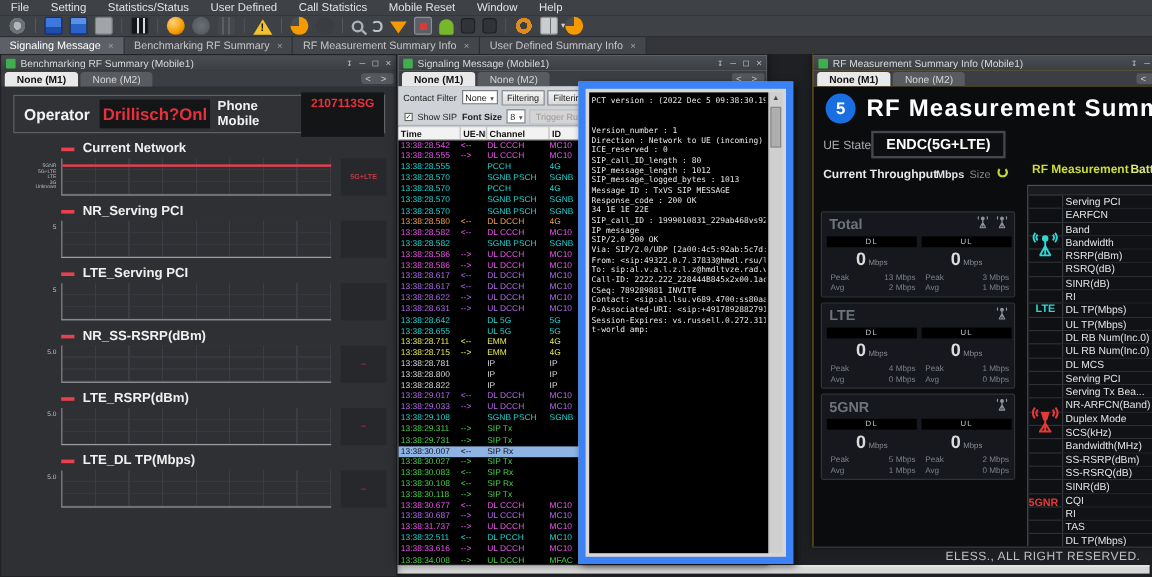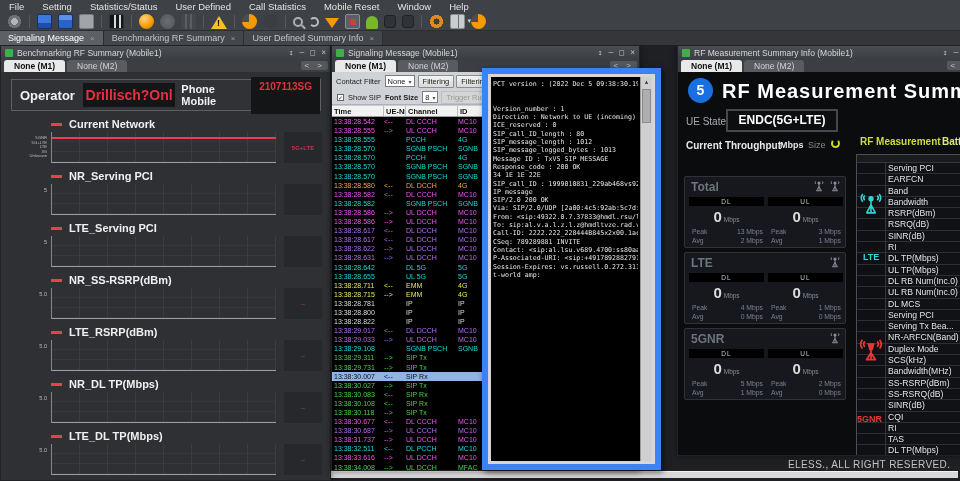--- a/index.html
+++ b/index.html
@@ -193,20 +193,23 @@
   <div class="doctabs">
 
       <span class="doctab" data-active="true">
         <span>Signaling Message</span><span class="x">×</span>
       </span>
 
       <span class="doctab" data-active="false">
         <span>Benchmarking RF Summary</span><span class="x">×</span>
       </span>
 
+      <span class="doctab" data-active="false">
+        <span>RF Measurement Summary Info</span><span class="x">×</span>
+      </span>
 
       <span class="doctab" data-active="false">
         <span>User Defined Summary Info</span><span class="x">×</span>
       </span>
     </div>
 
   <div class="win" id="winA">
     <div class="titlebar">
       <span class="wicon"></span>
       <span>Benchmarking RF Summary (Mobile1)</span>
@@ -289,31 +292,20 @@
             <span class="cs-dash"></span>
             <span class="cs-text">LTE_RSRP(dBm)</span>
           </div>
           <div class="cs-ytick" style="font-size: 5.5px;">5.0</div>
           <div class="cs-plot">
             
           </div>
           <div class="cs-right">--</div>
         </div>
 
-        <div class="chartsec">
-          <div class="cs-title">
-            <span class="cs-dash"></span>
-            <span class="cs-text">NR_DL TP(Mbps)</span>
-          </div>
-          <div class="cs-ytick" style="font-size: 5.5px;">5.0</div>
-          <div class="cs-plot">
-            
-          </div>
-          <div class="cs-right">--</div>
-        </div>
 
         <div class="chartsec">
           <div class="cs-title">
             <span class="cs-dash"></span>
             <span class="cs-text">LTE_DL TP(Mbps)</span>
           </div>
           <div class="cs-ytick" style="font-size: 5.5px;">5.0</div>
           <div class="cs-plot">
             
           </div>

